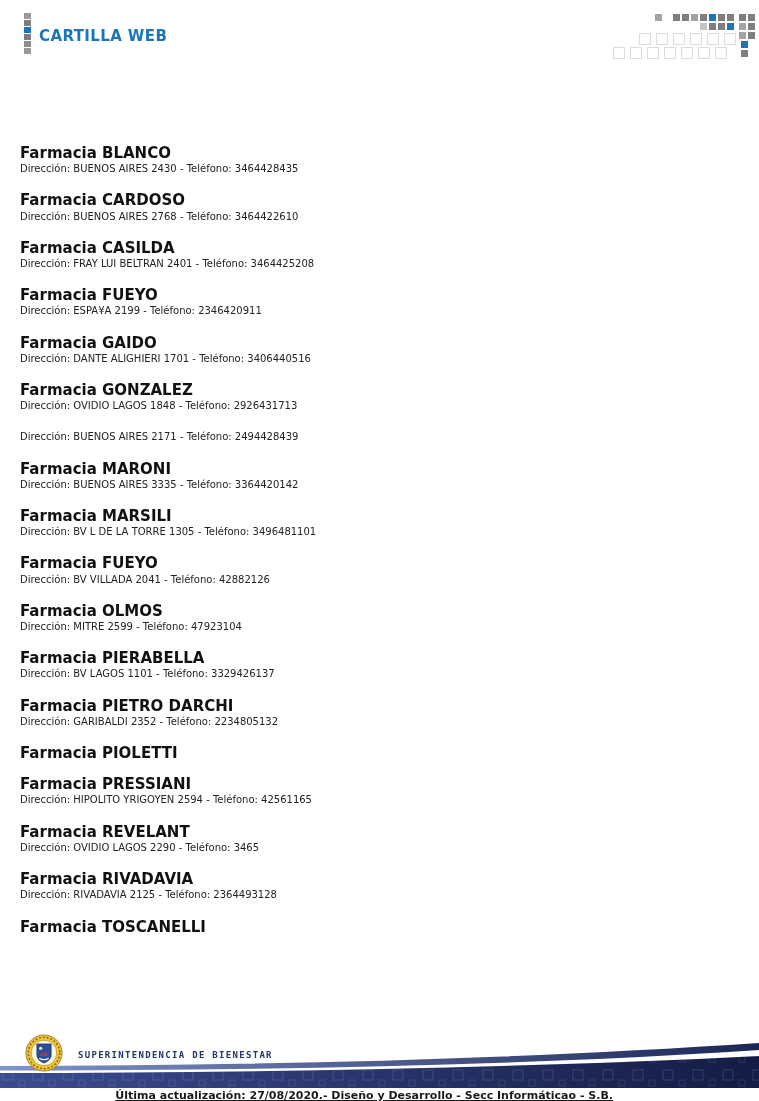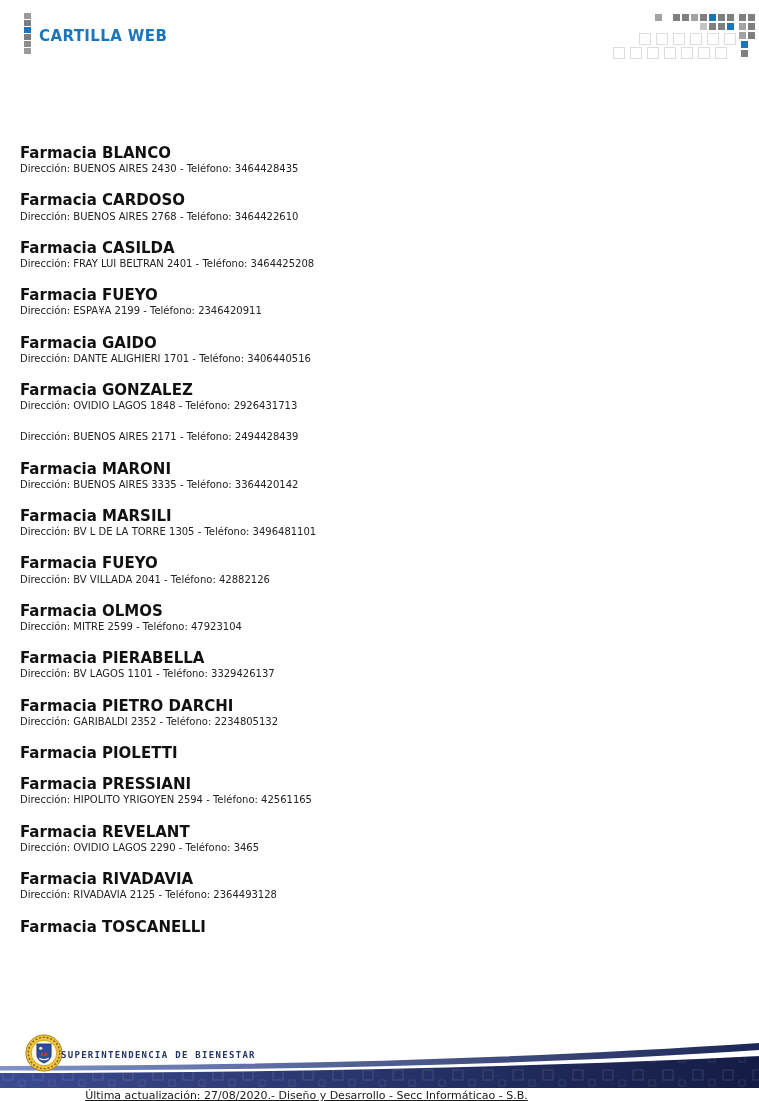--- a/index.html
+++ b/index.html
@@ -25,27 +25,27 @@
   
   .list { position:absolute; left:20px; top:141px; width:700px; }
   .entry { margin-bottom:15px; }
   .entry-name { font-size:15px; font-weight:bold; color:#111111; line-height:16.2px; }
   .entry-details { font-size:10px; color:#222222; line-height:16.2px; }
 
   
   .swoosh { position:absolute; left:0; top:1038px; width:759px; height:46px; display:block; }
   .seal { position:absolute; left:25px; top:1030px; width:38px; height:38px; z-index:3; }
   .org-name {
-    position:absolute; left:61px; top:1046px; z-index:3;
+    position:absolute; left:78px; top:1046px; z-index:3;
     font-family:"DejaVu Sans Mono", monospace; font-size:9px; font-weight:bold;
     letter-spacing:1.3px; color:#23356b;
   }
   .update-line {
-    position:absolute; left:0; top:1085px; width:613px; text-align:center;
-    font-size:11px; font-weight:normal; color:#1a1a1a; text-decoration:underline;
+    position:absolute; left:0; top:1085px; width:613px; text-align:right;
+    font-size:11px; font-weight:bold; color:#1a1a1a; text-decoration:underline;
   }
 </style>
 </head>
 <body>
 
 <div class="page">
 
   <div class="header">
     <div class="logo-stack">
         <div class="stack-sq" style="background: rgb(154, 154, 154);"></div>

